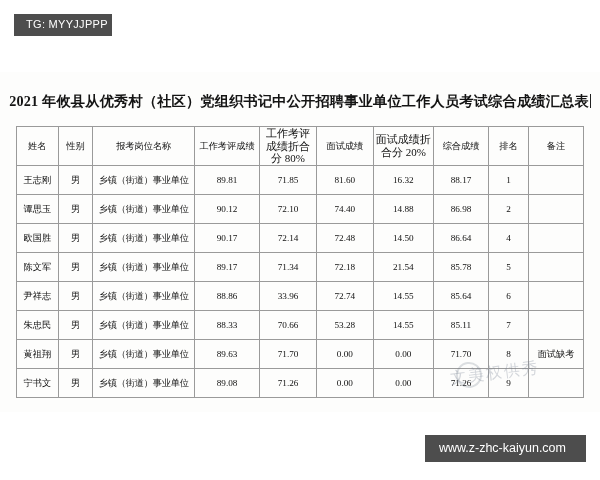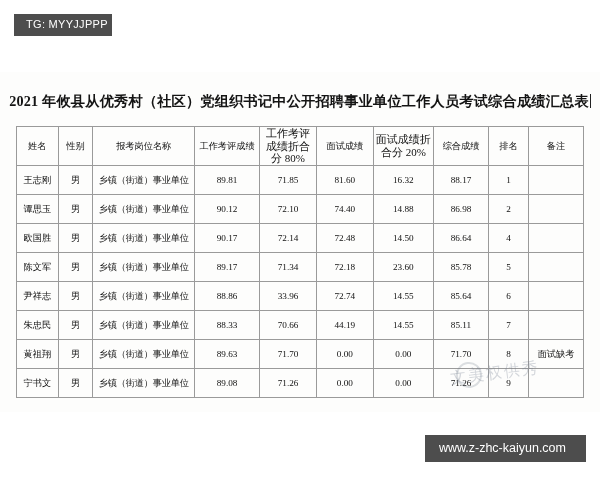--- a/index.html
+++ b/index.html
@@ -203,21 +203,21 @@
         <td class="c-rank">4</td>
         <td class="c-note"></td>
       </tr>
       <tr>
         <td class="c-name">陈文军</td>
         <td class="c-sex">男</td>
         <td class="c-post">乡镇（街道）事业单位</td>
         <td class="c-work">89.17</td>
         <td class="c-work80">71.34</td>
         <td class="c-inter">72.18</td>
-        <td class="c-int20">23.60</td>
+        <td class="c-int20">21.54</td>
         <td class="c-total">85.78</td>
         <td class="c-rank">5</td>
         <td class="c-note"></td>
       </tr>
       <tr>
         <td class="c-name">尹祥志</td>
         <td class="c-sex">男</td>
         <td class="c-post">乡镇（街道）事业单位</td>
         <td class="c-work">88.86</td>
         <td class="c-work80">33.96</td>
@@ -226,21 +226,21 @@
         <td class="c-total">85.64</td>
         <td class="c-rank">6</td>
         <td class="c-note"></td>
       </tr>
       <tr>
         <td class="c-name">朱忠民</td>
         <td class="c-sex">男</td>
         <td class="c-post">乡镇（街道）事业单位</td>
         <td class="c-work">88.33</td>
         <td class="c-work80">70.66</td>
-        <td class="c-inter">44.19</td>
+        <td class="c-inter">53.28</td>
         <td class="c-int20">14.55</td>
         <td class="c-total">85.11</td>
         <td class="c-rank">7</td>
         <td class="c-note"></td>
       </tr>
       <tr>
         <td class="c-name">黄祖翔</td>
         <td class="c-sex">男</td>
         <td class="c-post">乡镇（街道）事业单位</td>
         <td class="c-work">89.63</td>

